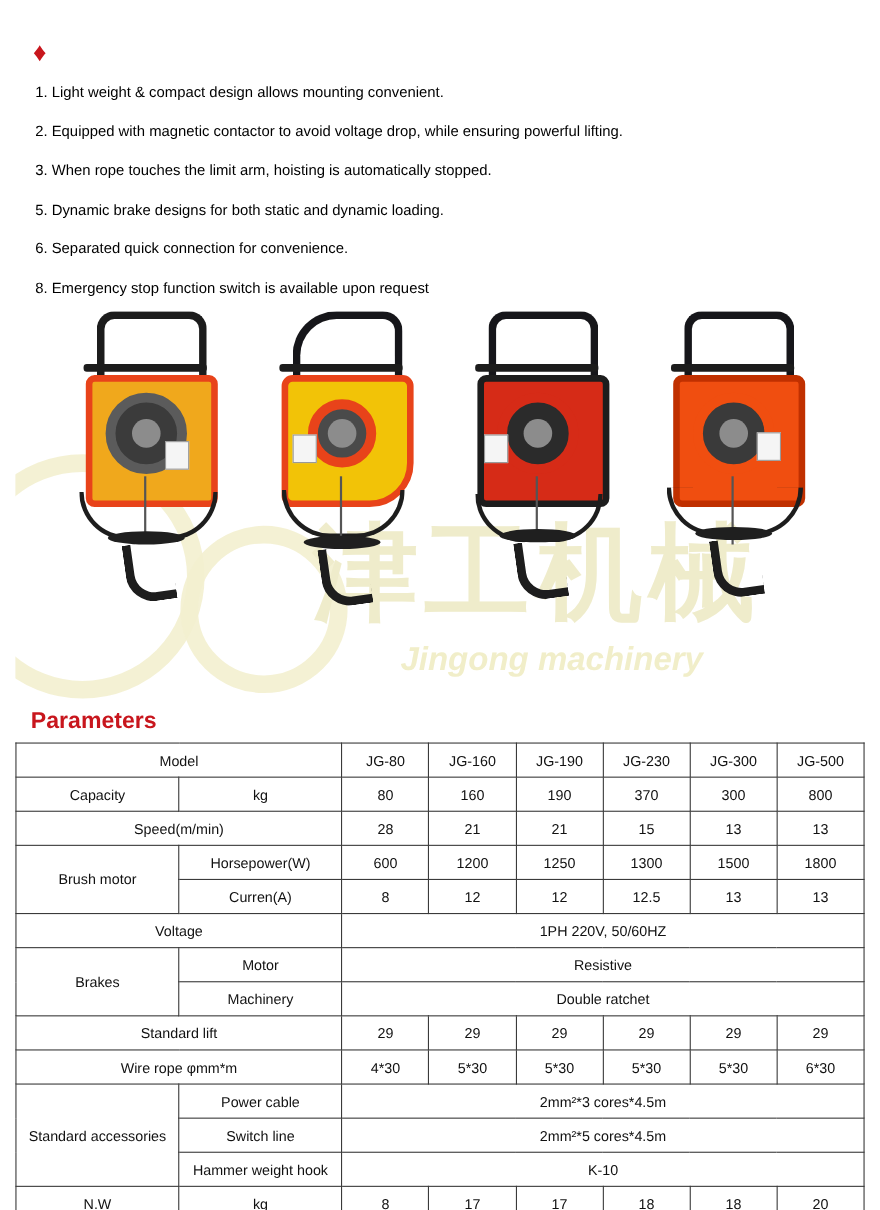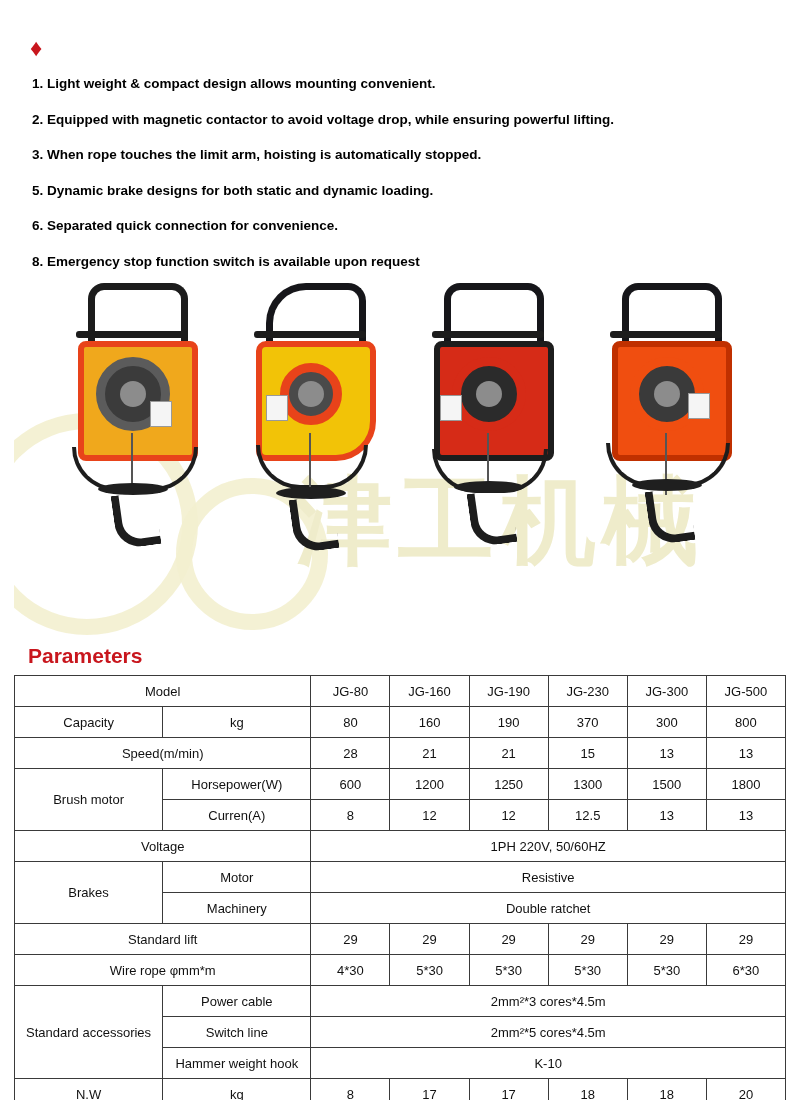--- a/index.html
+++ b/index.html
@@ -42,37 +42,37 @@
     font-weight: bold;
     letter-spacing: 0.2px;
   }
 
   
   .features {
     margin: 10px 0 0 18px;
   }
   .feature {
     font-size: 13.5px;
-    font-weight: bold;
+    font-weight: normal;
     color: #000;
     line-height: 19.5px;
     white-space: nowrap;
     margin-top: 16px;
   }
 
   
   .photo-band {
     position: relative;
     height: 355px;
     margin-top: 12px;
     overflow: hidden;
   }
   .watermark {
     position: absolute;
-    left: 12px;
+    left: 0;
     top: 0;
     width: 100%;
     height: 100%;
     pointer-events: none;
     text-decoration: underline;
   }
   .wm-gear {
     position: absolute;
     border-radius: 50%;
     border: 16px solid #f3f0cf;
@@ -259,20 +259,21 @@
     <div class="feature">6. Separated quick connection for convenience.</div>
     <div class="feature">8. Emergency stop function switch is available upon request</div>
   </div>
 
   <div class="photo-band">
 
     <div class="watermark">
       <div class="wm-gear g1"></div>
       <div class="wm-gear g2"></div>
       <div class="wm-cn">津工机械</div>
+      <div class="wm-brand">Jingong machinery</div>
     </div>
 
     <div class="winch-row">
 
       <div class="winch">
         <div class="handle"></div>
         <div class="handle-bar"></div>
         <div class="body" style="background:#f0a81c;border:6px solid #e8431a;"></div>
         <div class="drum">
             <div class="drum-core"></div>

